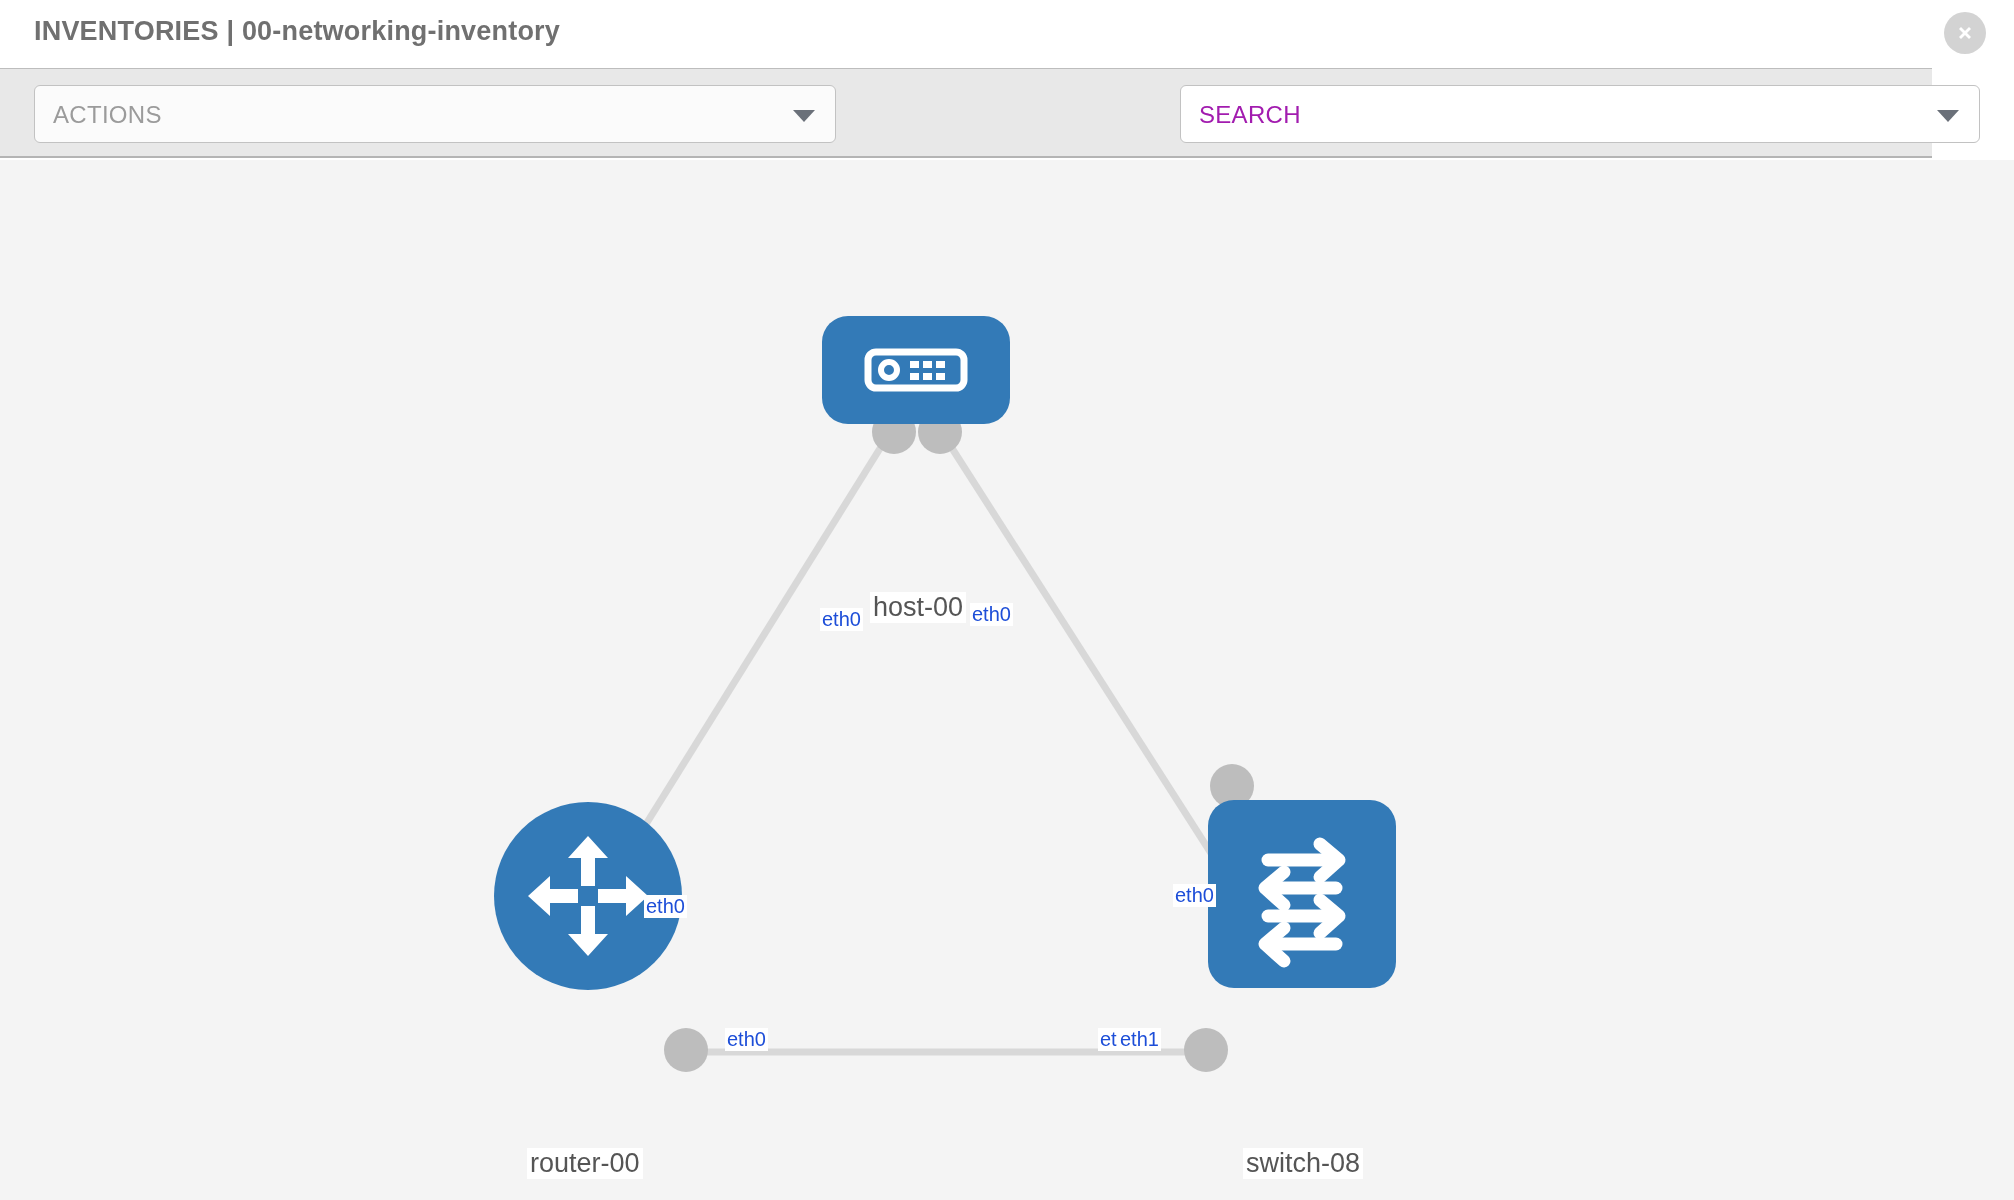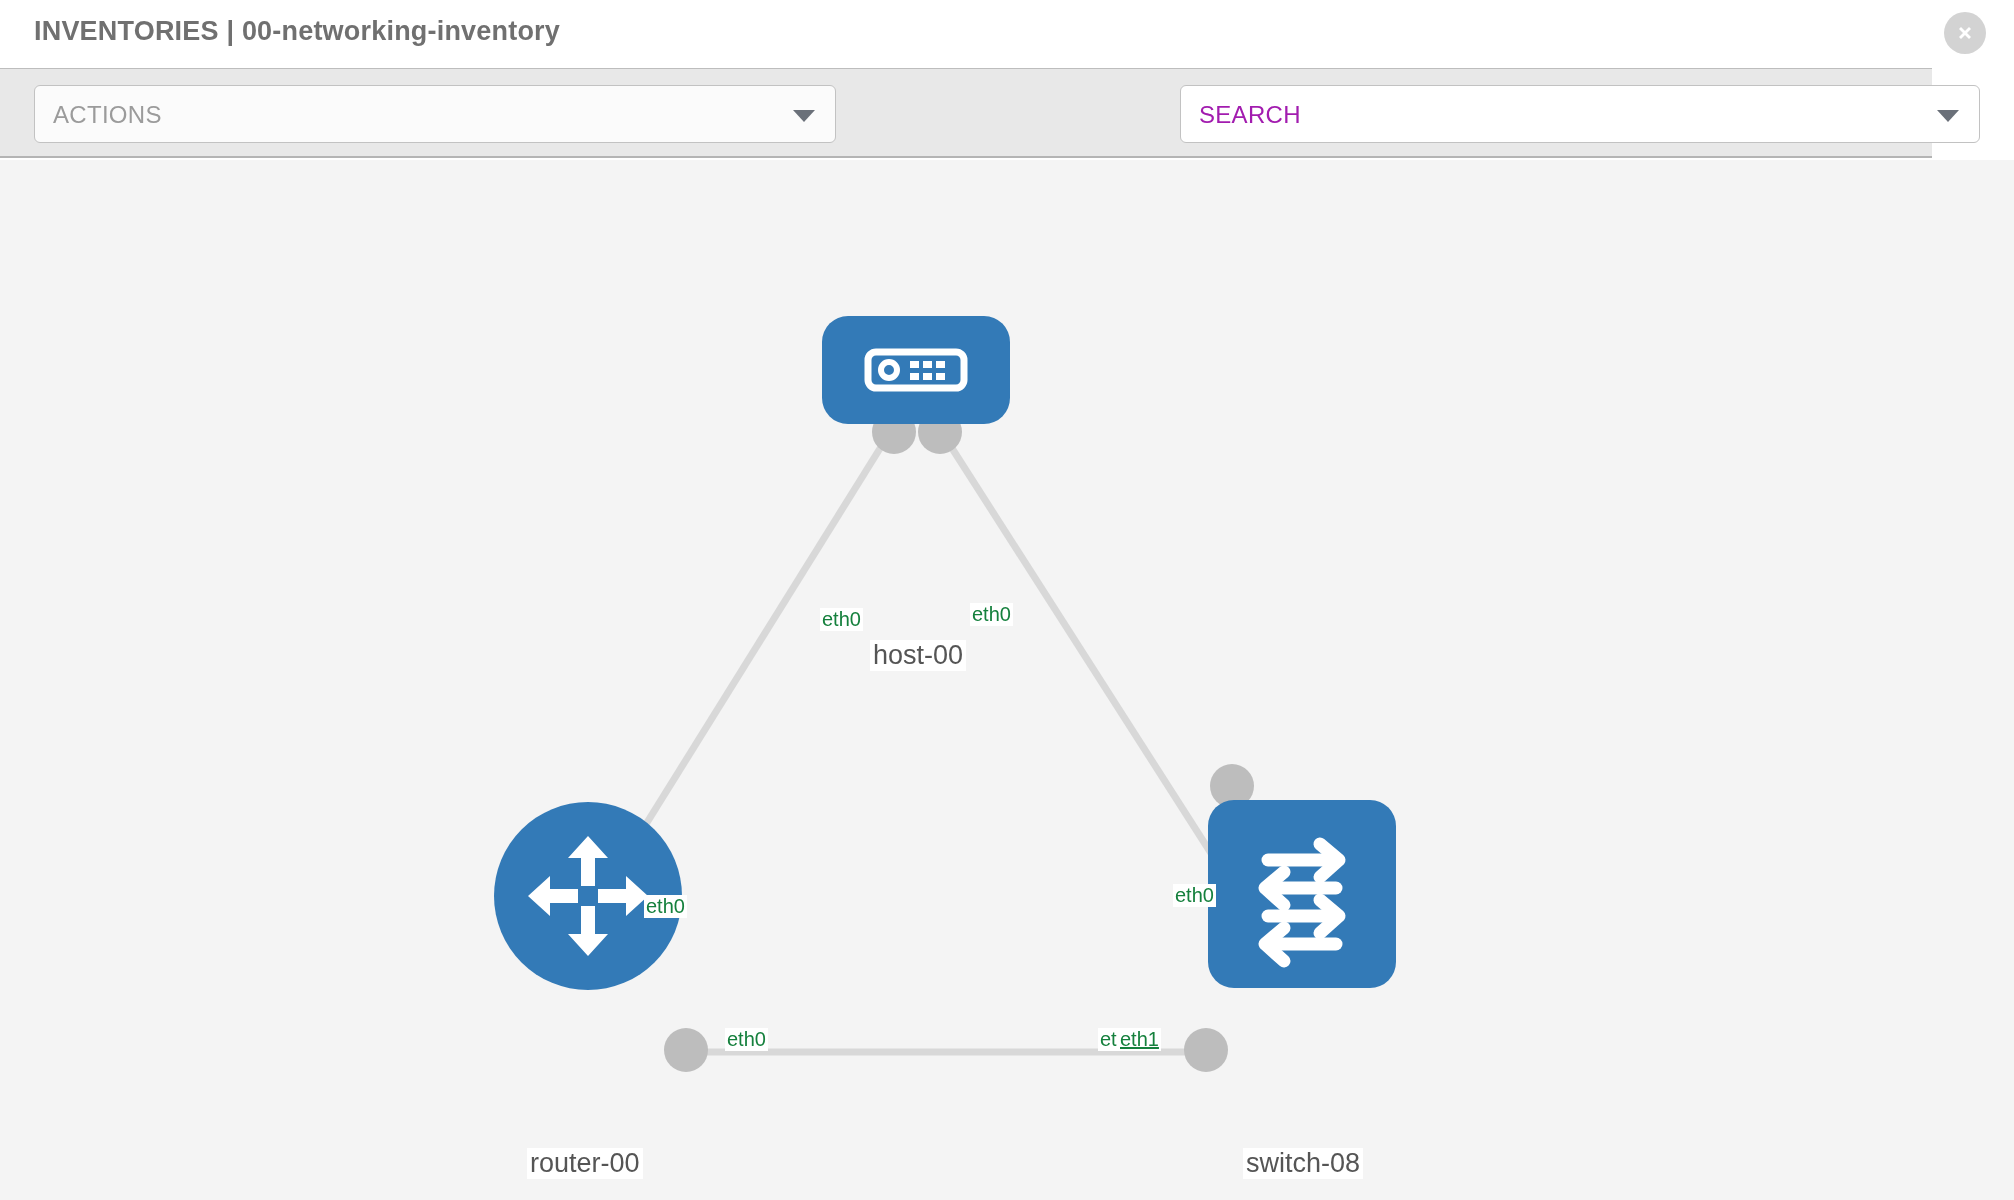--- a/index.html
+++ b/index.html
@@ -90,35 +90,35 @@
     left: 1208px; top: 640px; width: 188px; height: 188px;
     background: #337ab7; border-radius: 26px;
   }
   .node svg { position: absolute; left: 0; top: 0; }
 
   .node-label {
     position: absolute; font-size: 27px; color: #555555;
     background: #ffffff; padding: 0 3px; white-space: nowrap;
     text-align: center;
   }
-  .lbl-host   { left: 870px; top: 432px; margin-top: 48px; }
+  .lbl-host   { left: 870px; top: 432px; }
   .lbl-router { left: 527px; top: 988px; }
   .lbl-switch { left: 1243px; top: 988px; }
 
   .iface-label {
-    position: absolute; font-size: 20px; color: #15803d;
+    position: absolute; font-size: 20px; color: #1d4ed8;
     background: #ffffff; padding: 0 2px; white-space: nowrap;
   }
   .if-host-left   { left: 820px; top: 448px; }
   .if-host-right  { left: 970px; top: 443px; }
   .if-router-up   { left: 644px; top: 735px; }
   .if-switch-up   { left: 1173px; top: 724px; }
   .if-router-right{ left: 725px; top: 868px; }
   .if-switch-l0   { left: 1098px; top: 868px; }
-  .if-switch-l1   { left: 1118px; top: 868px; text-decoration: underline; }
+  .if-switch-l1   { left: 1118px; top: 868px; }
 </style>
 </head>
 <body>
 
 <div id="app">
 
   <div class="header">
     <div class="header-title">INVENTORIES | 00-networking-inventory</div>
     <div class="close-btn">
       <svg width="20" height="20" viewBox="0 0 20 20" aria-hidden="true">

